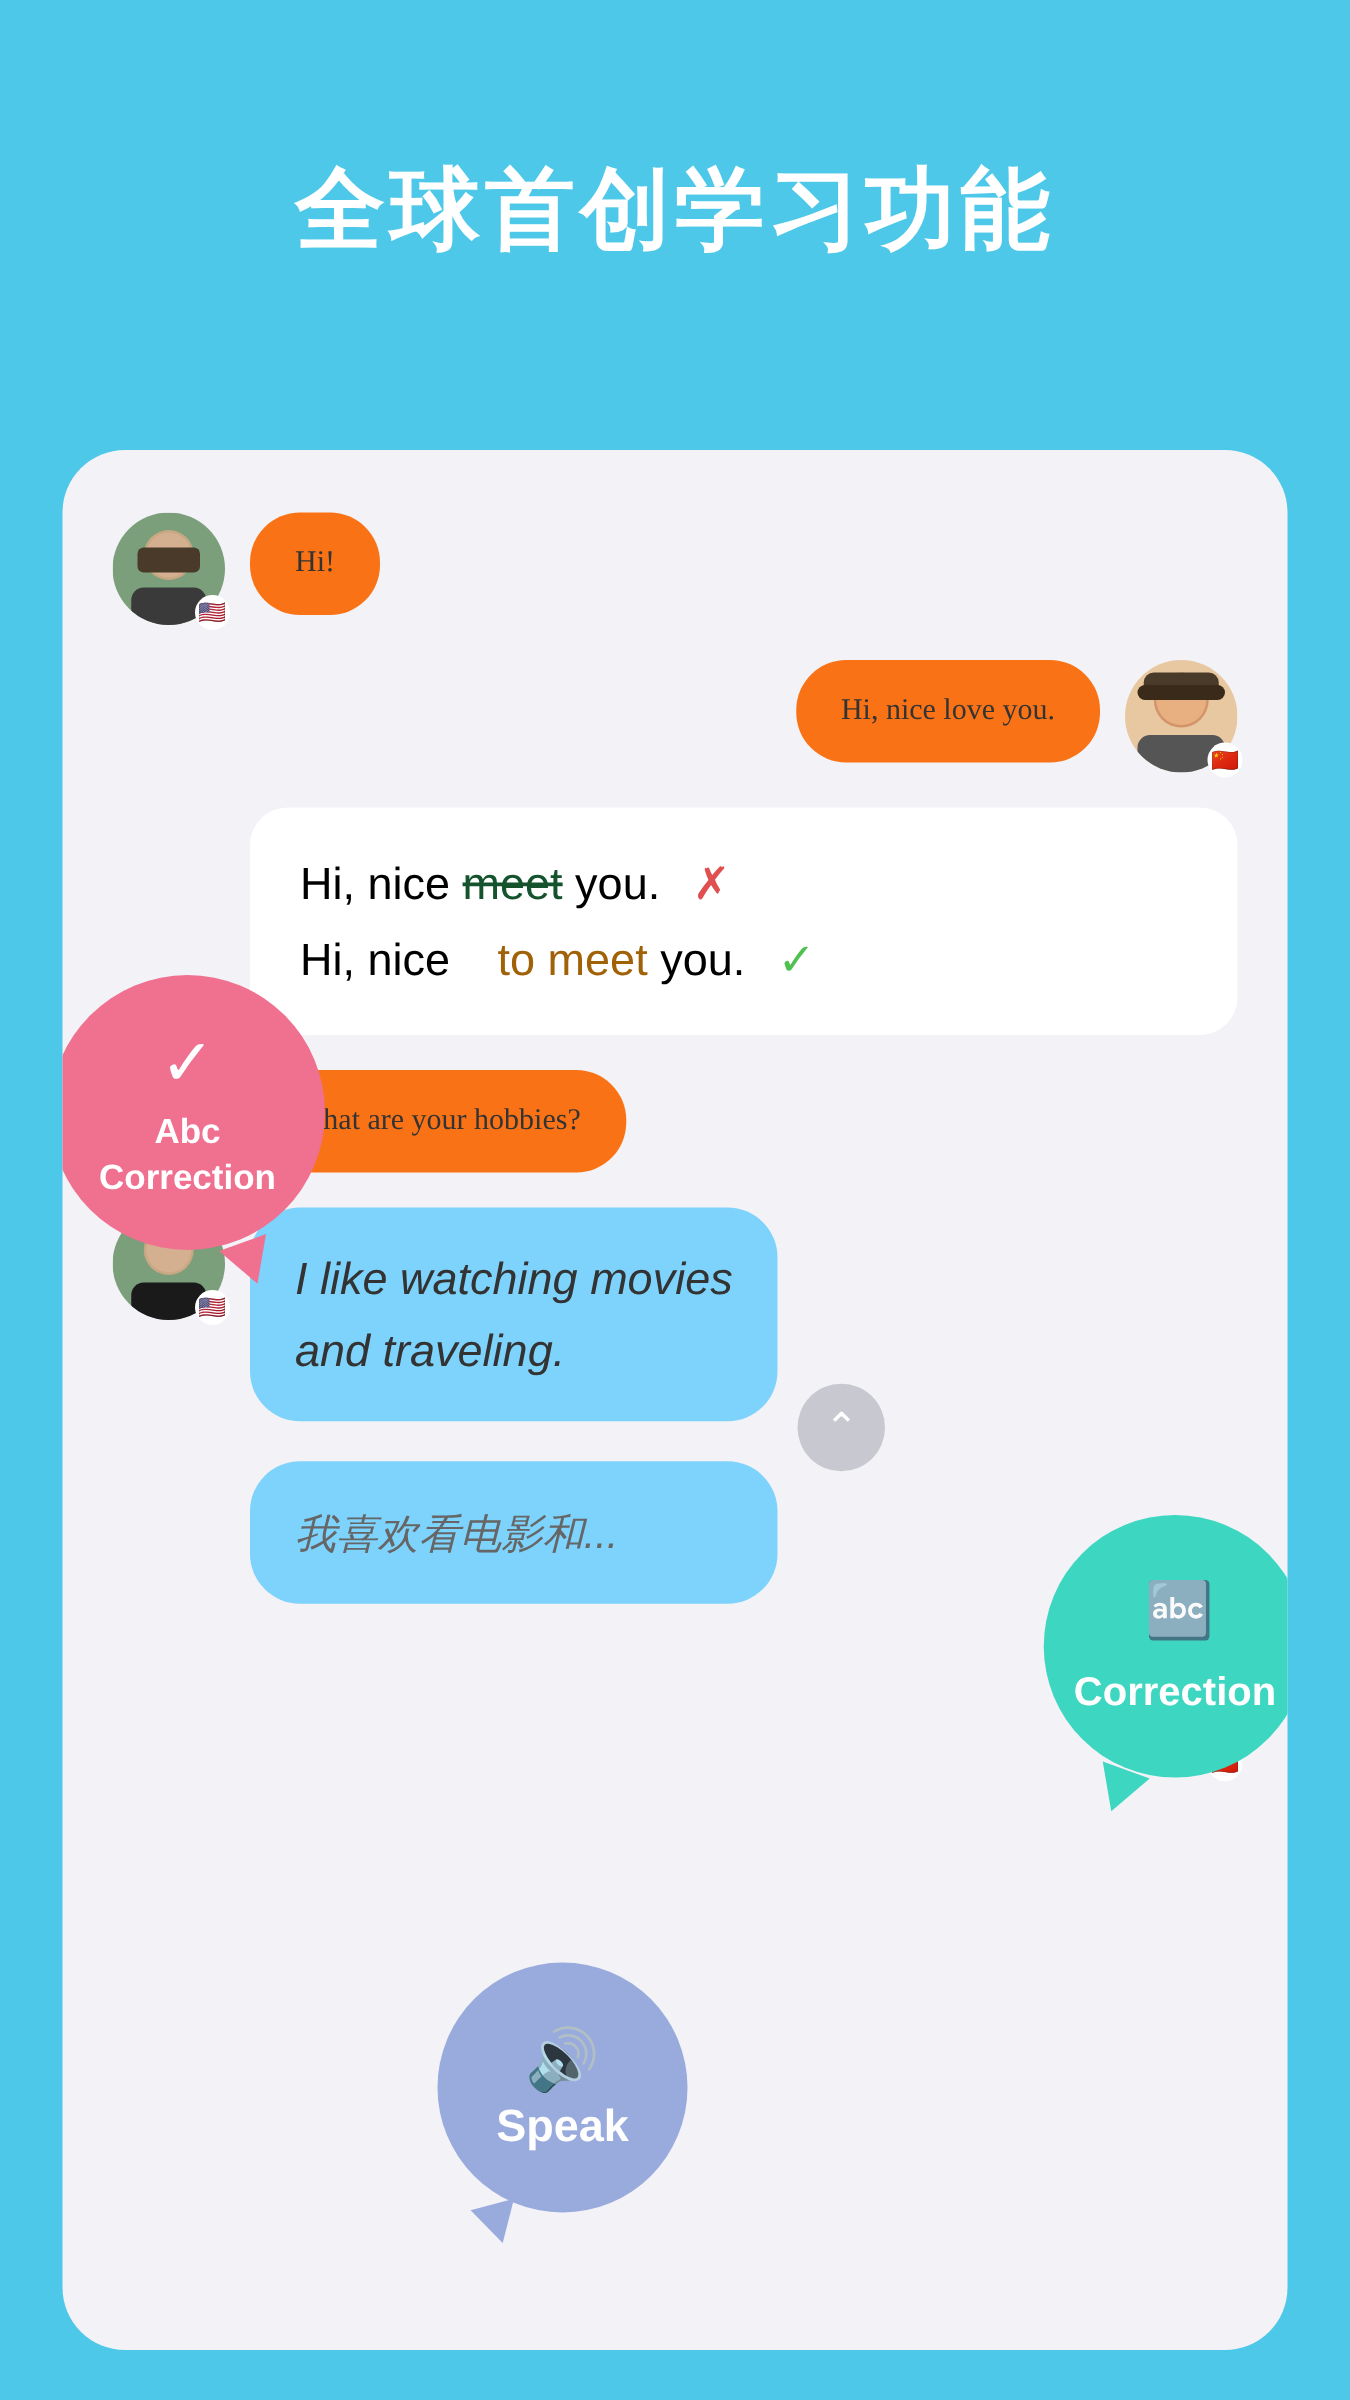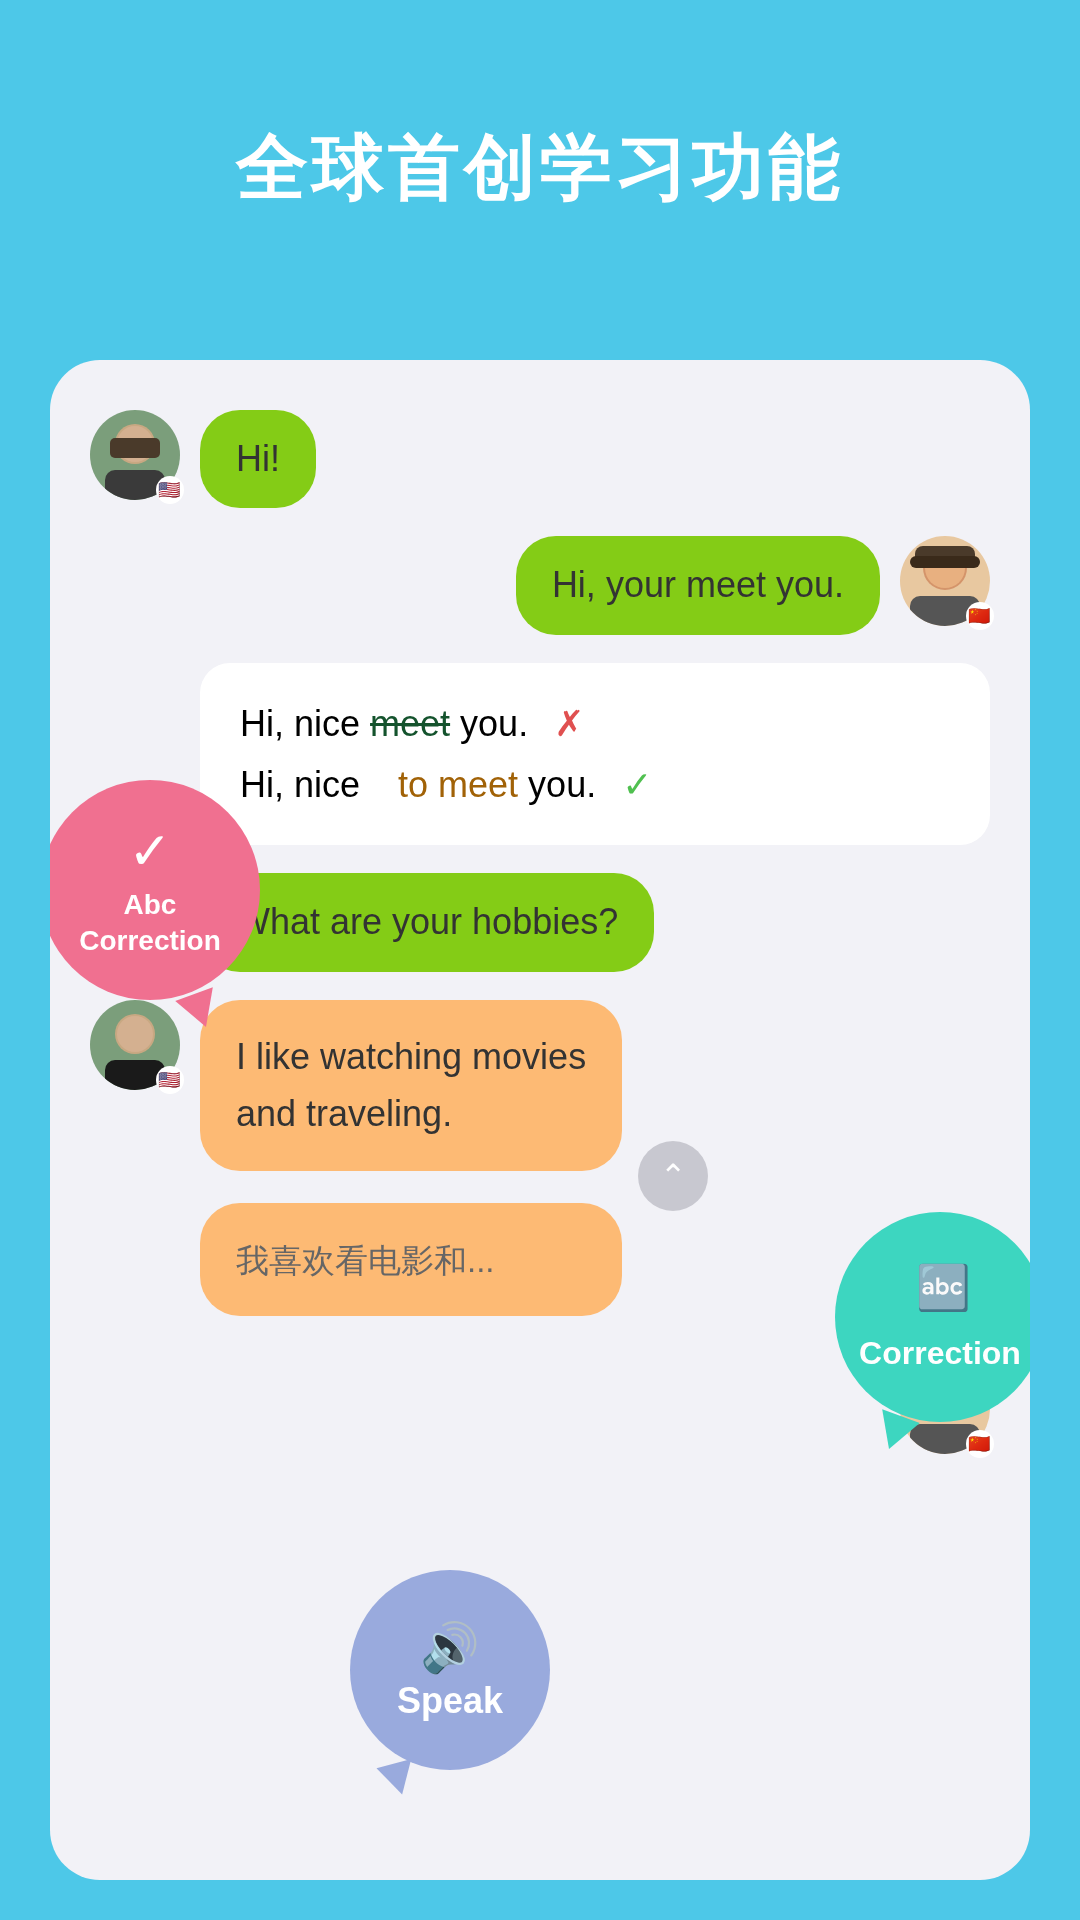--- a/index.html
+++ b/index.html
@@ -191,27 +191,28 @@
       height: 28px;
       border-radius: 50%;
       font-size: 18px;
       display: flex;
       align-items: center;
       justify-content: center;
       background: white;
     }
 
     .bubble {
-      background: #84cc16;
+      background: #f97316;
       border-radius: 40px;
       padding: 24px 36px;
-      font-size: 36px;
+      font-size: 24px;
       color: #333;
       max-width: 560px;
       line-height: 1.4;
+      font-family: Liberation Serif, serif;
     }
 
     .msg-row.left .bubble {
       margin-left: 20px;
     }
 
     .msg-row.right .bubble {
       margin-right: 20px;
     }
 
@@ -267,28 +268,29 @@
       margin-left: 16px;
       flex-shrink: 0;
     }
 
     .scroll-up-icon {
       color: white;
       font-size: 32px;
     }
 
     .translated-block {
-      background: #fdba74;
+      background: #7dd3fc;
       border-radius: 40px;
       padding: 28px 36px;
       margin: 0 0 20px 0;
       font-size: 36px;
       color: #333;
       max-width: 560px;
       line-height: 1.6;
+      font-style: italic;
     }
 
     .chinese-text {
       color: #666;
       font-size: 33px;
     }
   </style>
 </head>
 <body>
 
@@ -322,21 +324,21 @@
           <circle cx="45" cy="32" r="22" fill="#D4946A"></circle>
           <rect x="10" y="60" width="70" height="40" rx="10" fill="#555"></rect>
           <circle cx="45" cy="32" r="20" fill="#E8B080"></circle>
           <rect x="15" y="10" width="60" height="20" rx="8" fill="#4A3A2A"></rect>
           <rect x="10" y="20" width="70" height="12" rx="6" fill="#3A2A1A"></rect>
         </svg>
       </div>
       <div class="flag">🇨🇳</div>
     </div>
     <div class="bubble">
-      <span>Hi, your meet you.</span>
+      <span>Hi, nice love you.</span>
     </div>
   </div>
 
   <div class="abc-correction-bubble">
     <div class="abc-check">✓</div>
     <div class="abc-text">
       <span>Abc</span><br>
       <span>Correction</span>
     </div>
   </div>

